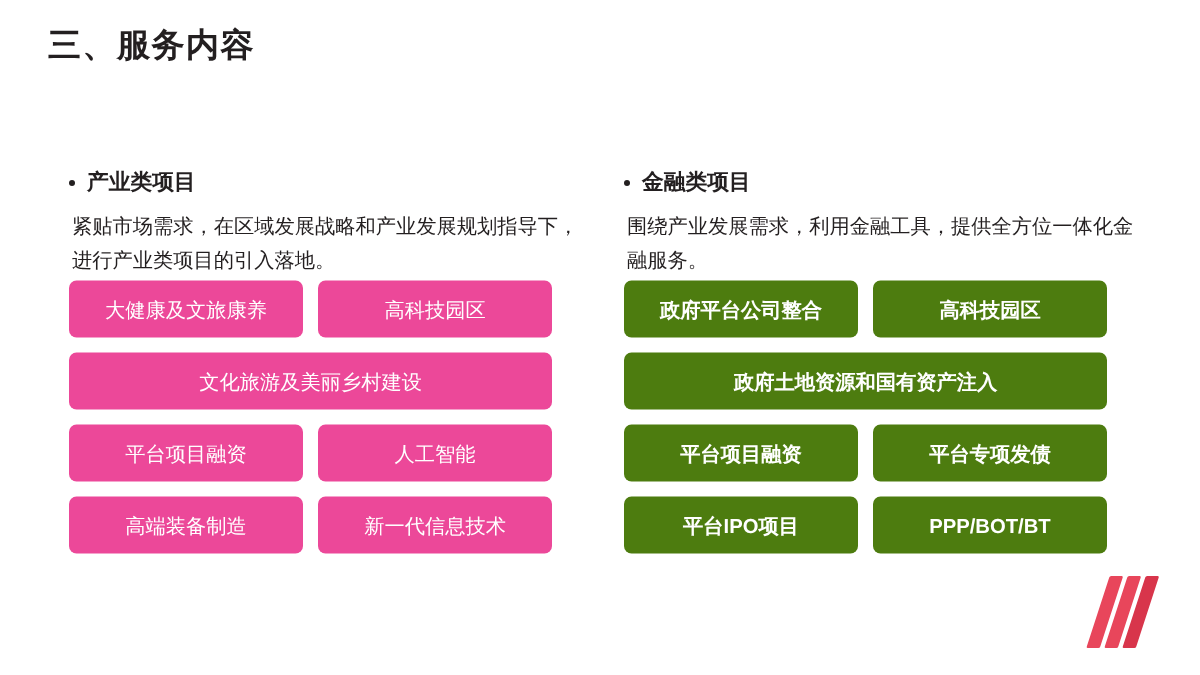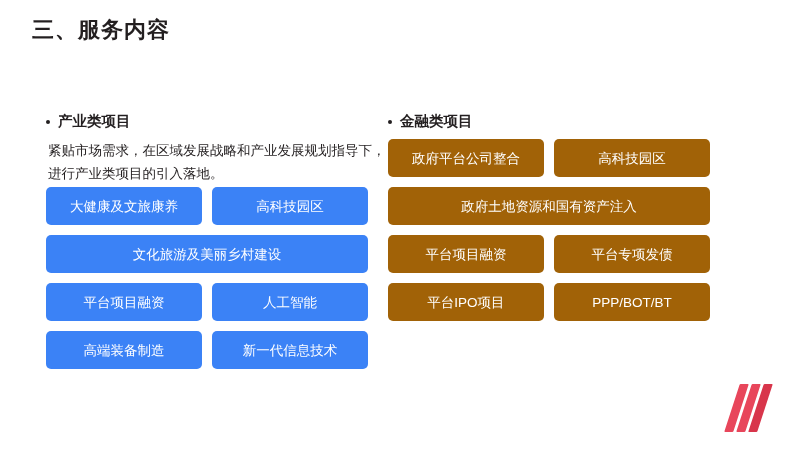--- a/index.html
+++ b/index.html
@@ -39,20 +39,21 @@
     font-size: 13.5px;
     line-height: 22px;
     color: #231f20;
   }
   .columns {
     position: absolute;
     left: 46px;
     top: 112px;
     width: 712px;
     display: flex;
+    gap: 28px;
   }
   .col {
     width: 342px;
   }
   .col-head {
     font-size: 14.5px;
     font-weight: bold;
     color: #231f20;
     margin: 0 0 8px 0;
     display: flex;
@@ -87,22 +88,22 @@
     align-items: center;
     justify-content: center;
     height: 38px;
     box-sizing: border-box;
     padding: 0 6px;
     text-align: center;
     line-height: 17px;
   }
   .chip.half { width: 156px; }
   .chip.full { width: 322px; }
-  .col-left .chip { background: #3b82f6; }
-  .col-right .chip { background: #a16207; }
+  .col-left .chip { background: #ec4899; }
+  .col-right .chip { background: #4d7c0f; font-weight: bold; }
 
   .corner-mark {
     position: absolute;
     right: 24px;
     bottom: 18px;
     width: 46px;
     height: 48px;
   }
   .corner-mark span {
     position: absolute;
@@ -142,20 +143,21 @@
         <div class="chip half">高端装备制造</div>
         <div class="chip half">新一代信息技术</div>
       </div>
     </div>
 
     <div class="col col-right">
       <div class="col-head">
         <span class="bullet-dot"></span>
         <span>金融类项目</span>
       </div>
+      <p class="col-desc">围绕产业发展需求，利用金融工具，提供全方位一体化金融服务。</p>
       <div class="chips">
         <div class="chip half">政府平台公司整合</div>
         <div class="chip half">高科技园区</div>
         <div class="chip full">政府土地资源和国有资产注入</div>
         <div class="chip half">平台项目融资</div>
         <div class="chip half">平台专项发债</div>
         <div class="chip half">平台IPO项目</div>
         <div class="chip half">PPP/BOT/BT</div>
       </div>
     </div>

